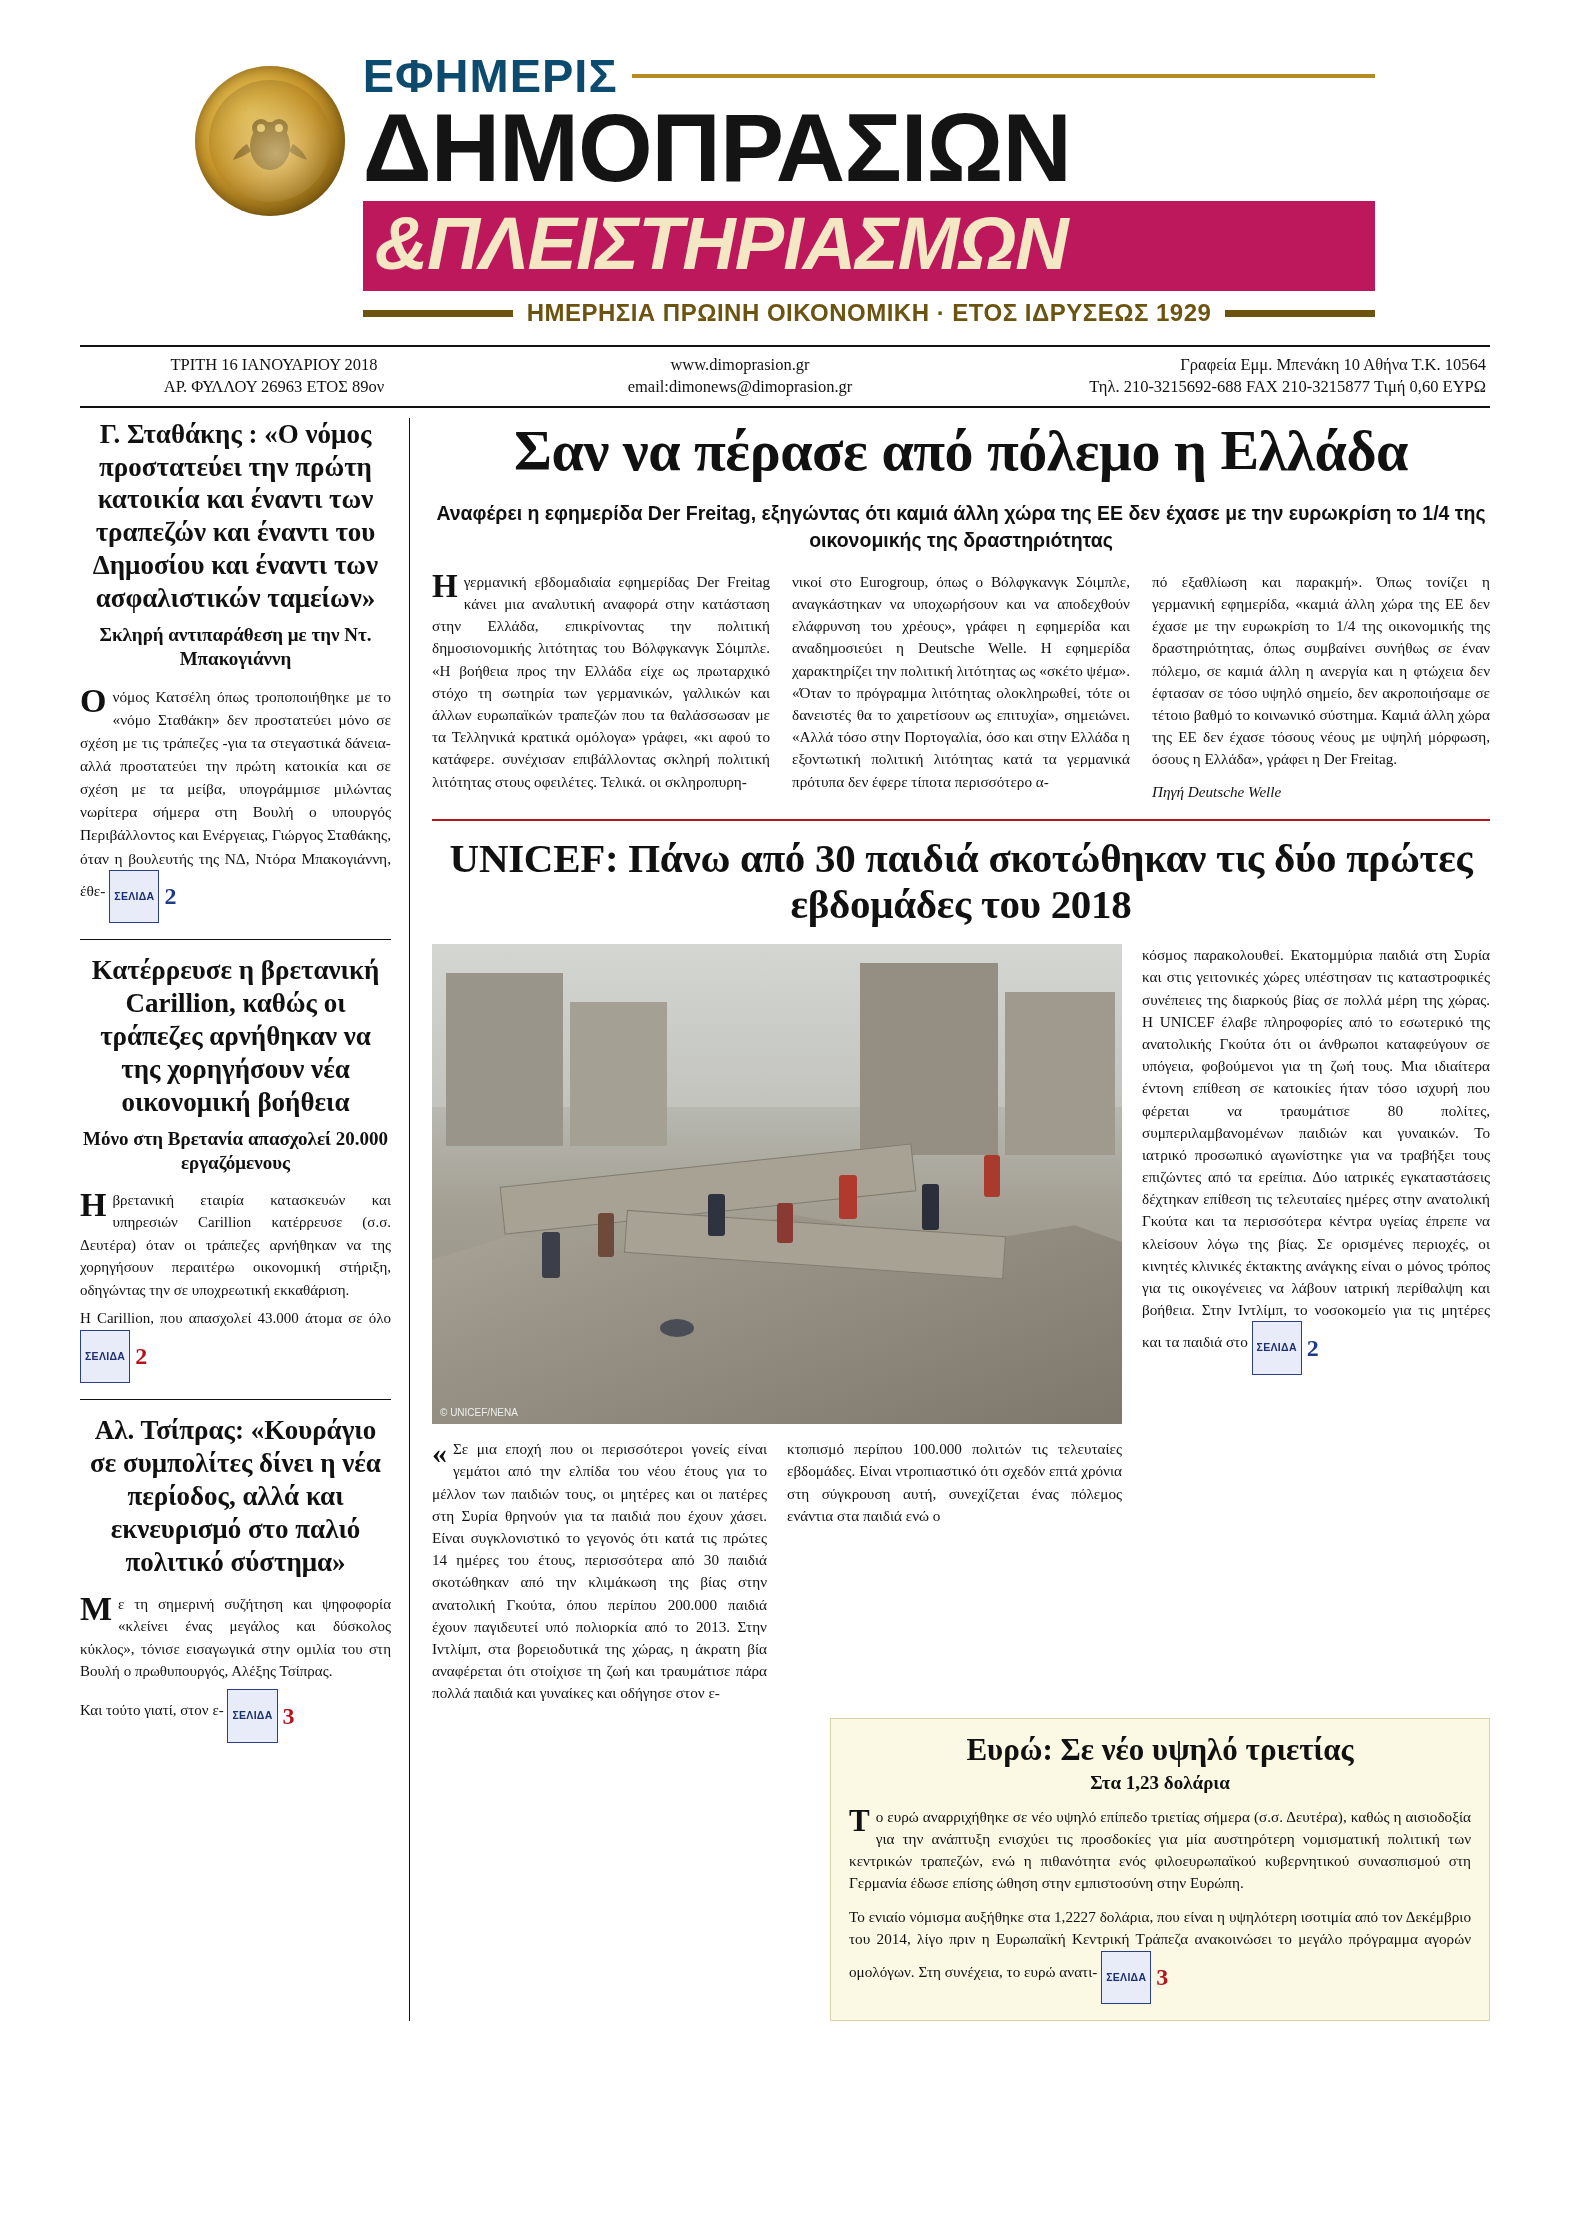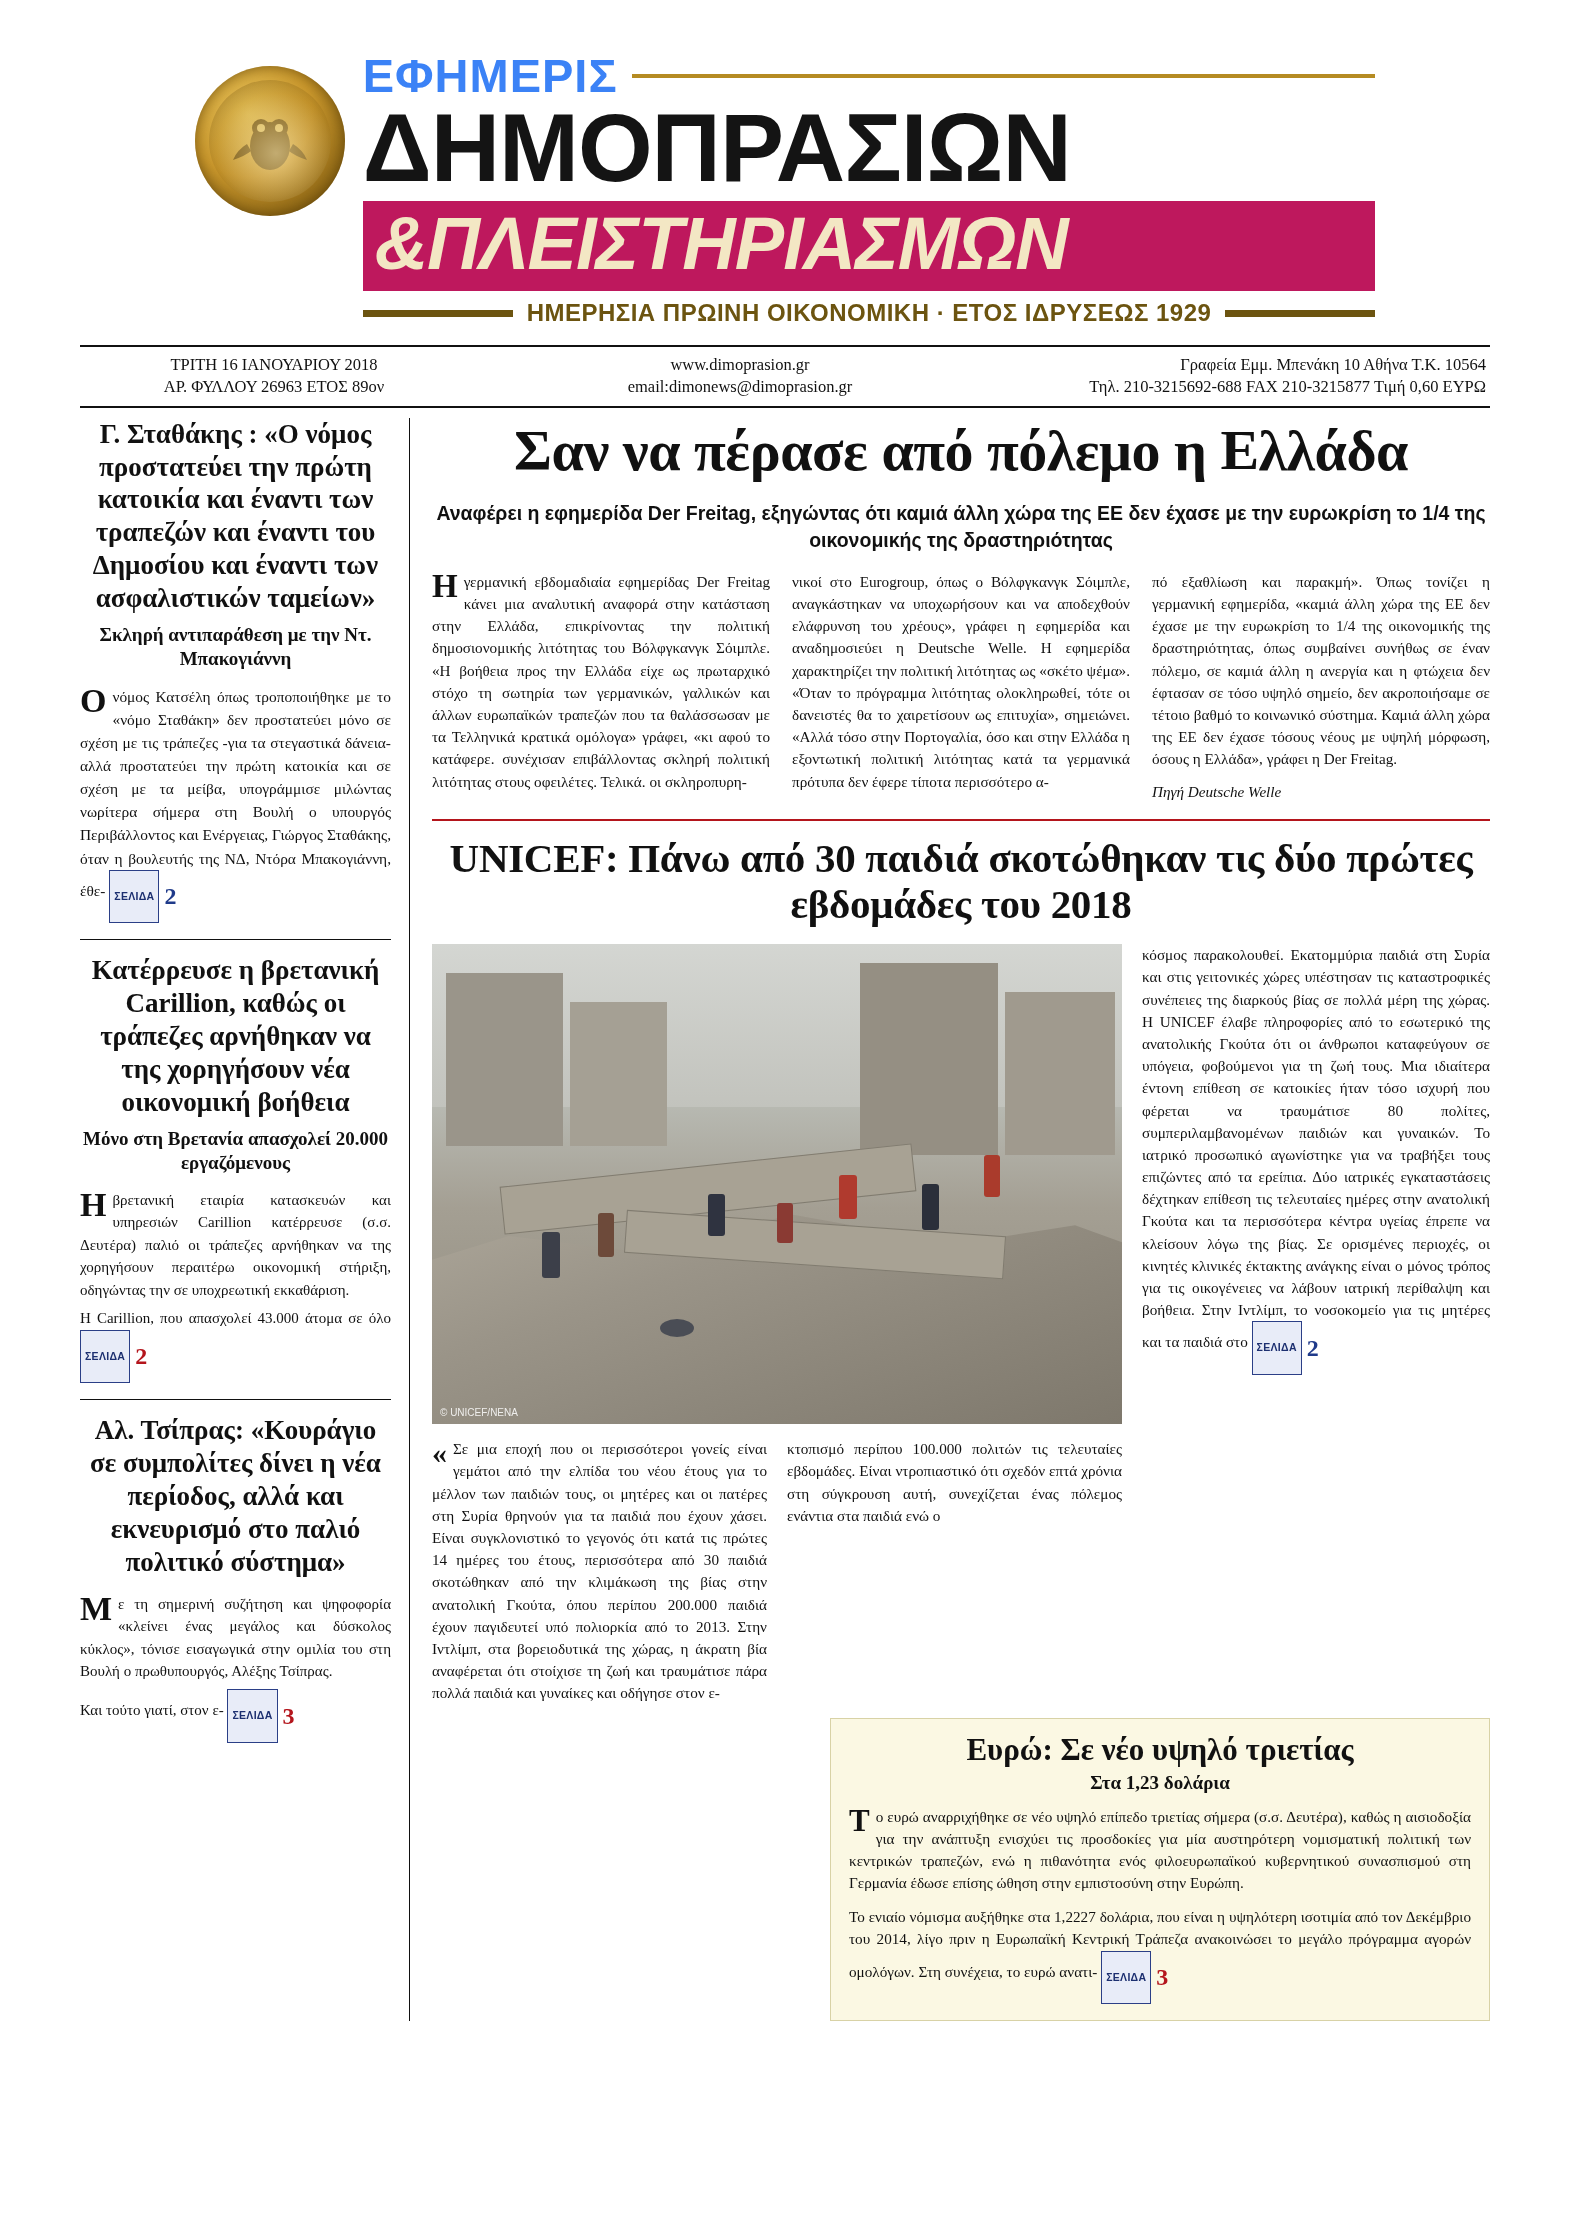--- a/index.html
+++ b/index.html
@@ -26,21 +26,21 @@
     background:radial-gradient(circle at 55% 60%, rgba(255,240,190,.55), rgba(140,100,20,.15) 60%, rgba(90,65,10,.45));
   }
   .coin .owl{
     position:absolute; left:50%; top:50%; transform:translate(-50%,-50%);
     width:86px; height:70px;
   }
   .mast-text { display:flex; flex-direction:column; }
   .line-efimeris { display:flex; align-items:center; gap:14px; }
   .t-efimeris {
     font-family:"Liberation Sans", sans-serif;
-    font-weight:bold; font-size:47px; letter-spacing:1px; color:#3b82f6;
+    font-weight:bold; font-size:47px; letter-spacing:1px; color:#0c4a6e;
     line-height:1;
   }
   .rule-gold { flex:1; height:4px; background:#b58b22; min-width:330px; }
   .t-main {
     font-family:"Liberation Sans", sans-serif;
     font-weight:bold; font-size:96px; line-height:.98; letter-spacing:-1px;
     color:#141414; margin-top:2px;
   }
   .t-second-wrap{
     background:#be185d; margin-top:6px; padding:6px 16px 10px 12px;
@@ -262,21 +262,21 @@
           </span>
         </div>
       </div>
 
       <div class="sep-line"></div>
 
       <div>
         <div class="lead-head">Κατέρρευσε η βρετανική Carillion, καθώς οι τράπεζες αρνήθηκαν να της χορηγήσουν νέα οικονομική βοήθεια</div>
         <div class="lead-sub">Μόνο στη Βρετανία απασχολεί 20.000 εργαζόμενους</div>
         <div class="lead-body small">
-          <span class="dropcap">Η</span><span> βρετανική εταιρία κατασκευών και υπηρεσιών Carillion κατέρρευσε (σ.σ. Δευτέρα) παλιό οι τράπεζες αρνήθηκαν να της χορηγήσουν περαιτέρω οικονομική στήριξη, οδηγώντας την σε υποχρεωτική εκκαθάριση.</span>
+          <span class="dropcap">Η</span><span> βρετανική εταιρία κατασκευών και υπηρεσιών Carillion κατέρρευσε (σ.σ. Δευτέρα) όταν οι τράπεζες αρνήθηκαν να της χορηγήσουν περαιτέρω οικονομική στήριξη, οδηγώντας την σε υποχρεωτική εκκαθάριση.</span>
         </div>
         <div class="lead-body small" style="margin-top:6px">
           <span>Η Carillion, που απασχολεί 43.000 άτομα σε όλο</span>
           <span class="jump">
             <span class="jump-box">ΣΕΛΙΔΑ</span>
             <span class="jump-num">2</span>
           </span>
         </div>
       </div>
 

